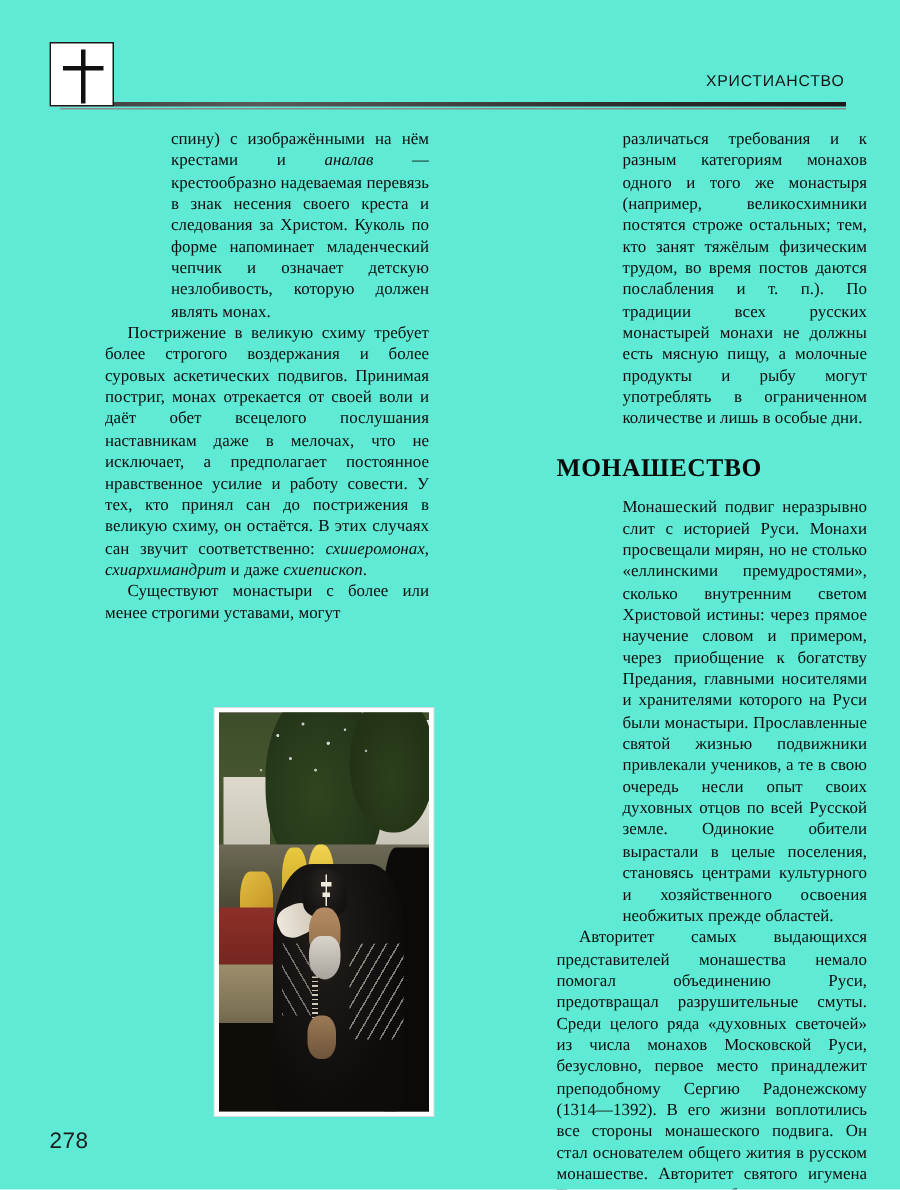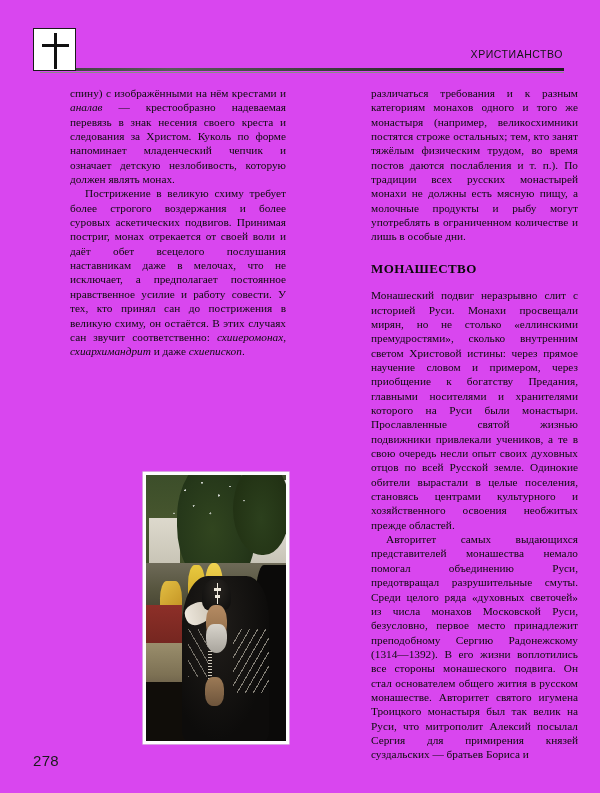--- a/index.html
+++ b/index.html
@@ -4,21 +4,21 @@
 <style>
   html, body {
     margin: 0;
     padding: 0;
     background: #ffffff;
   }
   .page {
     position: relative;
     width: 600px;
     height: 793px;
-    background: #d946ef;
+    background: #5eead4;
     overflow: hidden;
     font-family: "Liberation Serif", "DejaVu Serif", serif;
     color: #000000;
   }
 
   
   .header {
     position: absolute;
     left: 0;
     top: 0;
@@ -96,27 +96,27 @@
   }
   .col-right {
     left: 371px;
     top: 86px;
     width: 207px;
   }
   .col p {
     margin: 0;
     text-indent: 15px;
   }
-  .col p.noindent { text-indent: 0; }
+  .col p.noindent { text-indent: 0; margin-left: 44px; }
   .col i, .col em { font-style: italic; }
 
   
   .subhead {
     margin: 17px 0 11px 0;
-    font-size: 13px;
+    font-size: 17px;
     line-height: 16.5px;
     letter-spacing: 0.4px;
     text-align: left;
     text-indent: 0;
     color: #0a0a0a;
   }
 
   
   .figure-caption {
     position: absolute;
@@ -303,20 +303,21 @@
     <div class="section-title">ХРИСТИАНСТВО</div>
   </div>
 
   <div class="col col-left">
 
     <p class="noindent"><span>спину) с изображёнными на нём крестами и </span><i>аналав</i><span> — крестообразно надеваемая перевязь в знак несения своего креста и следования за Христом. Куколь по форме напоминает младенческий чепчик и означает детскую незлобивость, которую должен являть монах.</span></p>
 
 
     <p><span>Пострижение в великую схиму требует более строгого воздержания и более суровых аскетических подвигов. Принимая постриг, монах отрекается от своей воли и даёт обет всецелого послушания наставникам даже в мелочах, что не исключает, а предполагает постоянное нравственное усилие и работу совести. У тех, кто принял сан до пострижения в великую схиму, он остаётся. В этих случаях сан звучит соответственно: </span><i>схииеромонах</i><span>, </span><i>схиархимандрит</i><span> и даже </span><i>схиепископ</i><span>.</span></p>
 
+    <p>Существуют монастыри с более или менее строгими уставами, могут</p>
   </div>
 
   <div class="col col-right">
     <p class="noindent">различаться требования и к разным категориям монахов одного и того же монастыря (например, великосхимники постятся строже остальных; тем, кто занят тяжёлым физическим трудом, во время постов даются послабления и т. п.). По традиции всех русских монастырей монахи не должны есть мясную пищу, а молочные продукты и рыбу могут употреблять в ограниченном количестве и лишь в особые дни.</p>
 
     <h2 class="subhead">
       <span>МОНАШЕСТВО</span><br>
     </h2>
 
     <p class="noindent">Монашеский подвиг неразрывно слит с историей Руси. Монахи просвещали мирян, но не столько «еллинскими премудростями», сколько внутренним светом Христовой истины: через прямое научение словом и примером, через приобщение к богатству Предания, главными носителями и хранителями которого на Руси были монастыри. Прославленные святой жизнью подвижники привлекали учеников, а те в свою очередь несли опыт своих духовных отцов по всей Русской земле. Одинокие обители вырастали в целые поселения, становясь центрами культурного и хозяйственного освоения необжитых прежде областей.</p>

